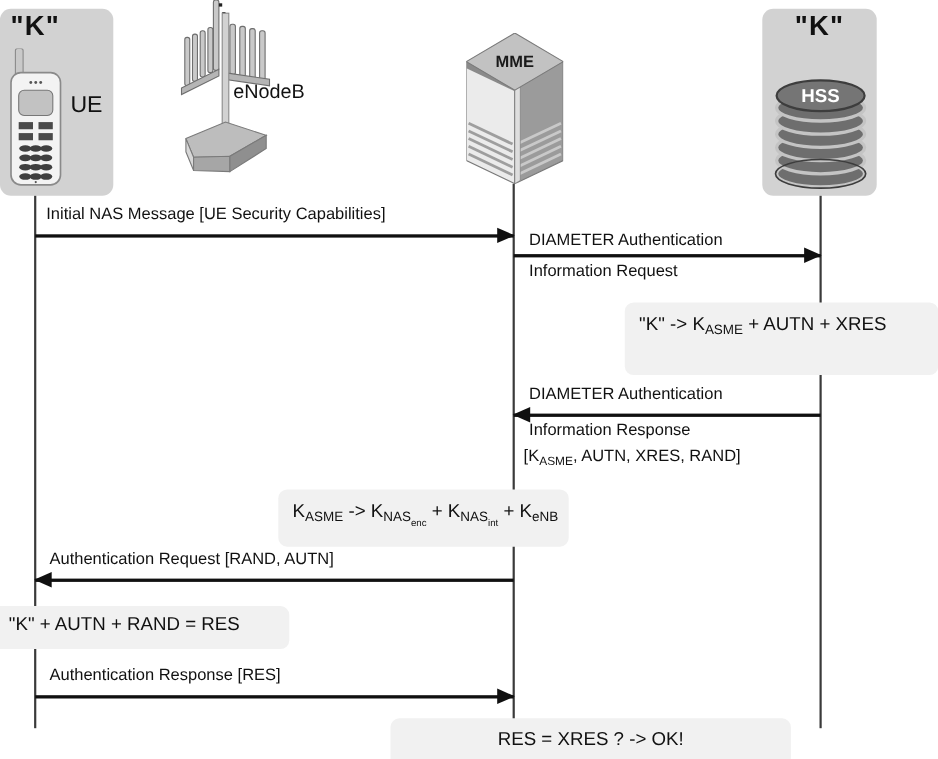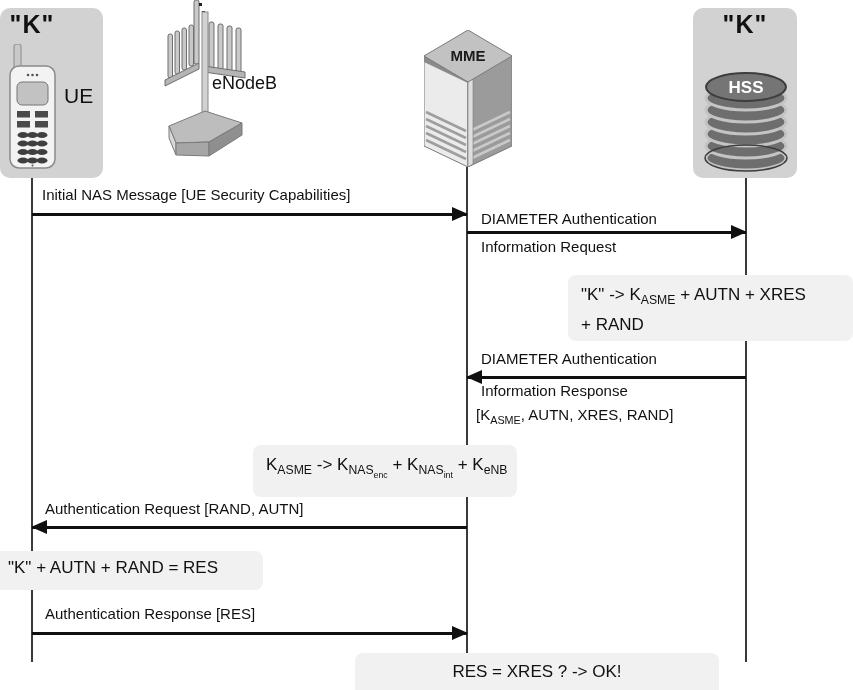--- a/index.html
+++ b/index.html
@@ -132,21 +132,20 @@
   </div>
 
   <div class="msg-label" style="left:481px;top:210px;">DIAMETER Authentication</div>
   <div class="msg-arrow" style="left:467px;top:231px;width:279px;">
     <span class="head right"></span>
   </div>
   <div class="msg-label" style="left:481px;top:238px;">Information Request</div>
 
   <div class="note" style="left:568px;top:275px;width:285px;height:61px;padding-top:5px;">
     <div class="ln"><span>"K" -&gt; K</span><sub>ASME</sub><span> + AUTN + XRES</span></div>
-    <div class="ln">+ RAND</div>
   </div>
 
   <div class="msg-label" style="left:481px;top:350px;">DIAMETER Authentication</div>
   <div class="msg-arrow" style="left:467px;top:376px;width:279px;">
     <span class="head left"></span>
   </div>
   <div class="msg-label" style="left:481px;top:382px;">Information Response</div>
   <div class="msg-label" style="left:476px;top:406px;"><span>[K</span><sub>ASME</sub><span>, AUTN, XRES, RAND]</span></div>
 
   <div class="note" style="left:253px;top:445px;width:264px;height:44px;padding-top:8px;">

